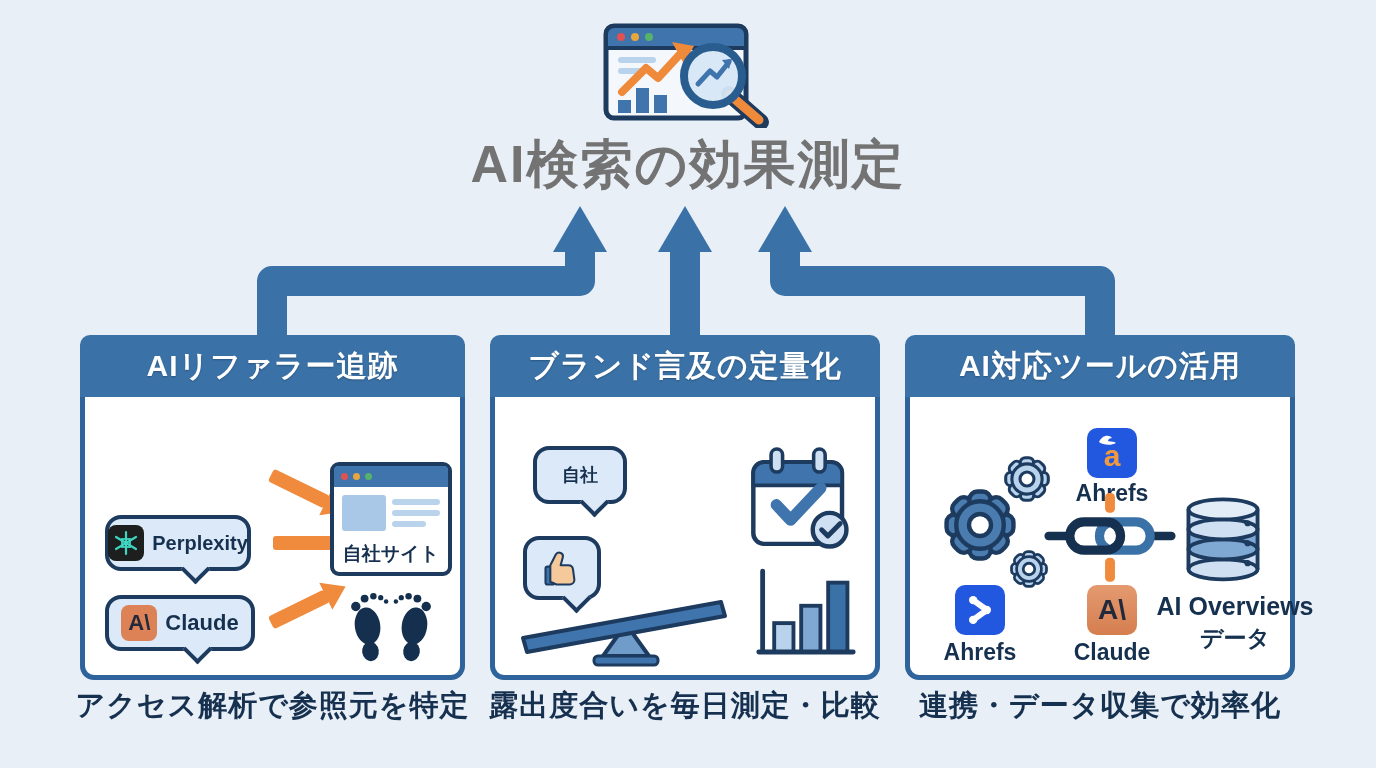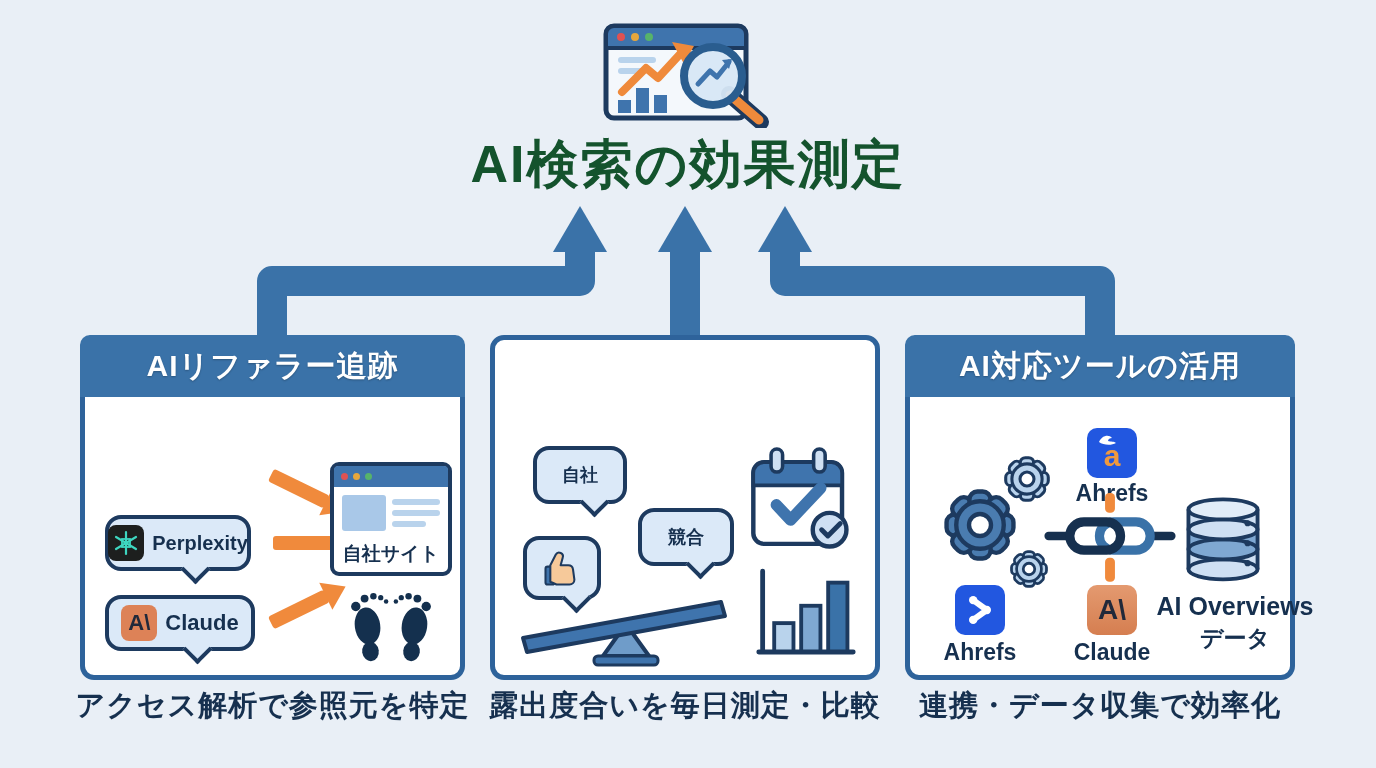--- a/index.html
+++ b/index.html
@@ -9,21 +9,21 @@
     background:#e9eff6;
     position:relative; overflow:hidden;
     color:#1b2b4a;
   }
   .abs { position:absolute; }
 
   
   #hero-icon { left:598px; top:22px; width:180px; height:106px; }
   #main-title {
     left:0; top:130px; width:1376px; text-align:center;
-    font-size:52px; font-weight:800; color:#14532d; letter-spacing:2px;
+    font-size:52px; font-weight:800; color:#737373; letter-spacing:2px;
   }
 
   
   #arrows { left:0; top:0; width:1376px; height:768px; pointer-events:none; }
 
   
   .panel {
     position:absolute; top:335px; height:345px;
     background:#ffffff; border:5px solid #2e639b; border-radius:14px;
   }
@@ -249,26 +249,24 @@
         <circle cx="18" cy="12" r="4"></circle>
       <circle cx="27" cy="9.5" r="3.3"></circle>
         <circle cx="34.5" cy="11" r="2.7"></circle>
         <circle cx="40" cy="15" r="2.3"></circle>
     </g>
   </svg>
 </div>
 <div id="caption-1" class="caption">アクセス解析で参照元を特定</div>
 
 <div id="panel-2" class="panel">
+  <div class="panel-header">ブランド言及の定量化</div>
 
   <div id="bubble-jisha" class="bubble">
     <span class="bubble-label">自社</span>
-  </div>
-  <div id="bubble-kyougou" class="bubble">
-    <span class="bubble-label">競合</span>
   </div>
   <div id="bubble-thumbs" class="bubble">
     <svg width="44" height="44" viewBox="0 0 64 64">
       <rect x="8" y="30" width="13" height="26" rx="3" fill="#3f74ad" stroke="#1d3a5f" stroke-width="3"></rect>
       <path d="M24,56 h19 a7,7 0 0 0 7,-7 l-2,-15 a7,7 0 0 0 -7,-6 h-11 l3,-11 a5.5,5.5 0 0 0 -10,-4.5 l-8,15.5 v24 z" fill="#f6c99a" stroke="#1d3a5f" stroke-width="3" stroke-linejoin="round"></path>
     </svg>
   </div>
 
   <svg id="seesaw" class="abs" viewBox="0 0 218 88">
     <polygon points="109,44 86,76 132,76" fill="#6f9cc9" stroke="#1d3a5f" stroke-width="4" stroke-linejoin="round"></polygon>

